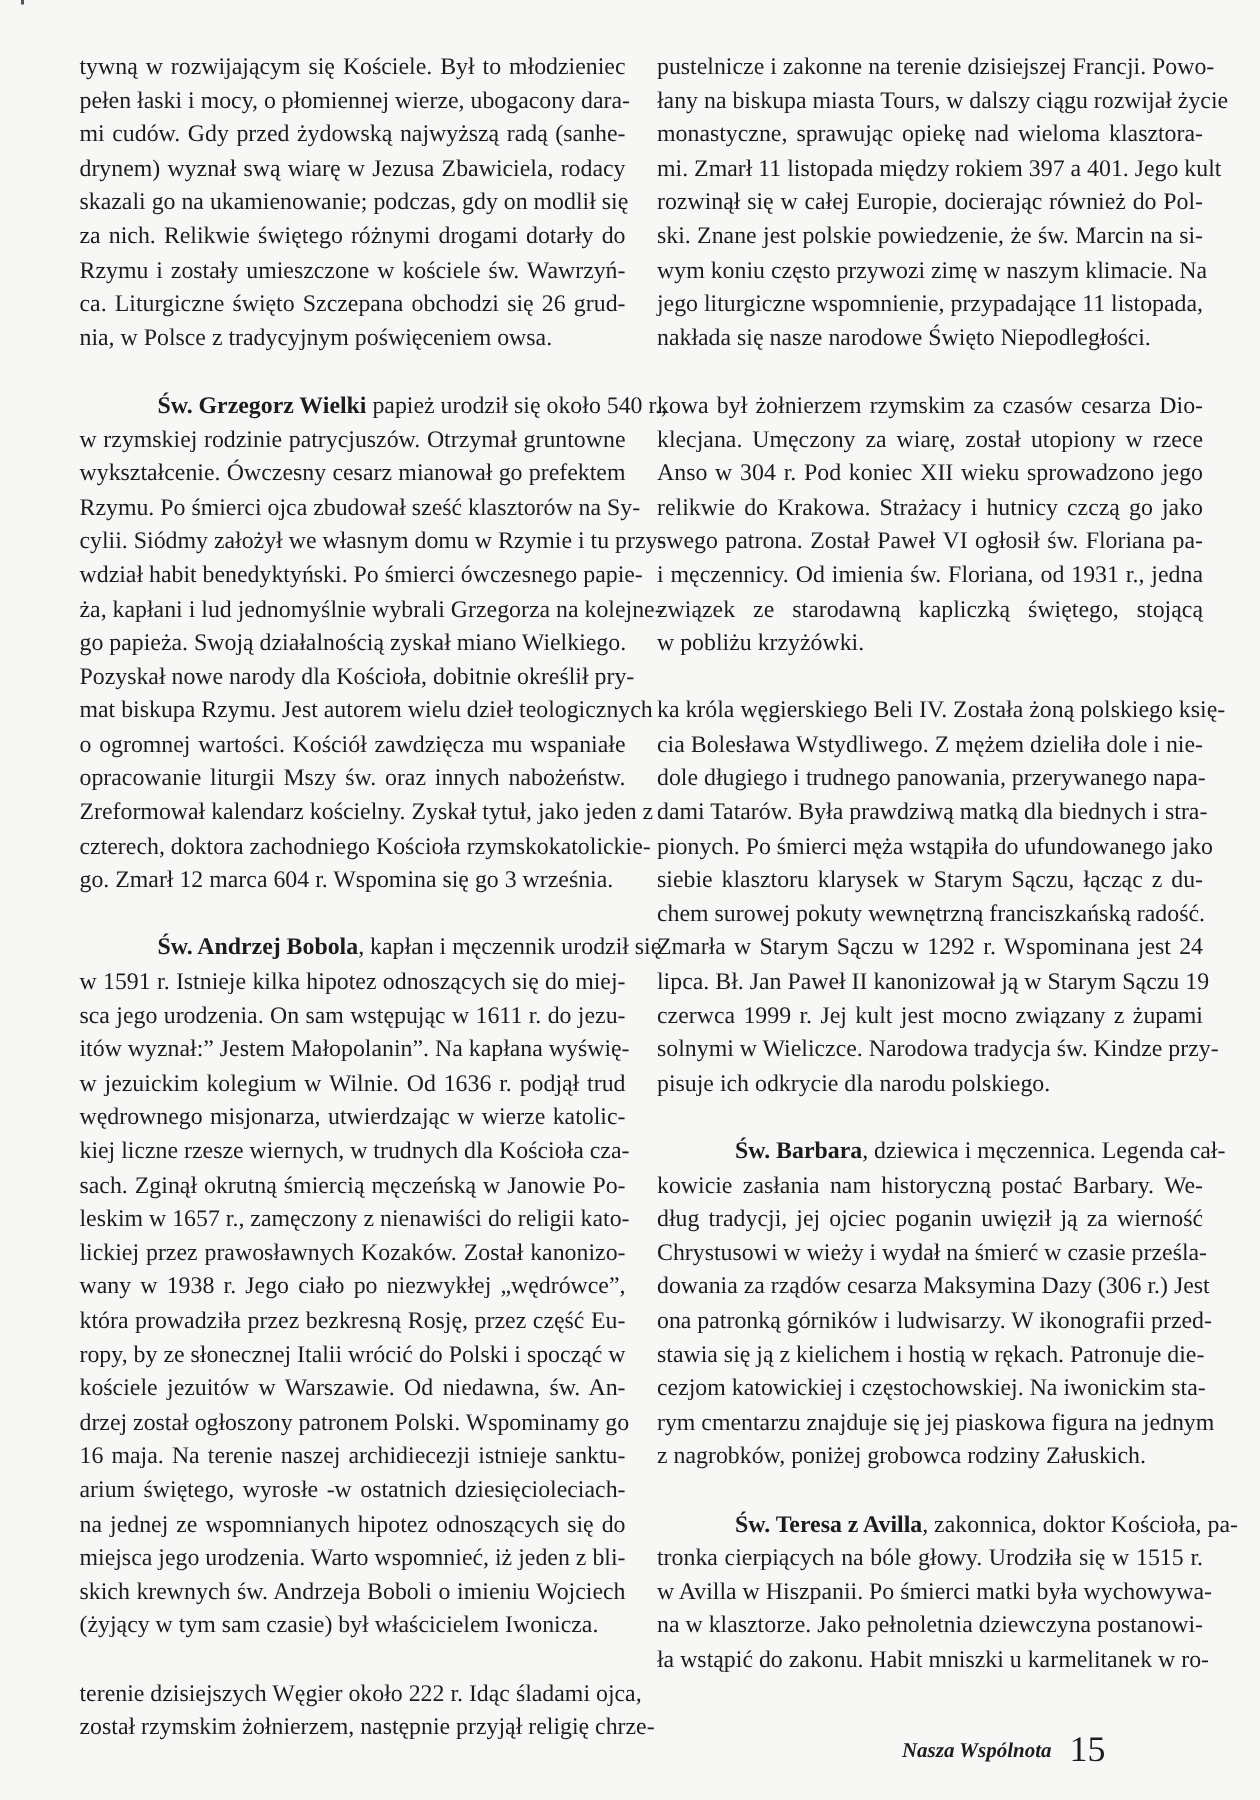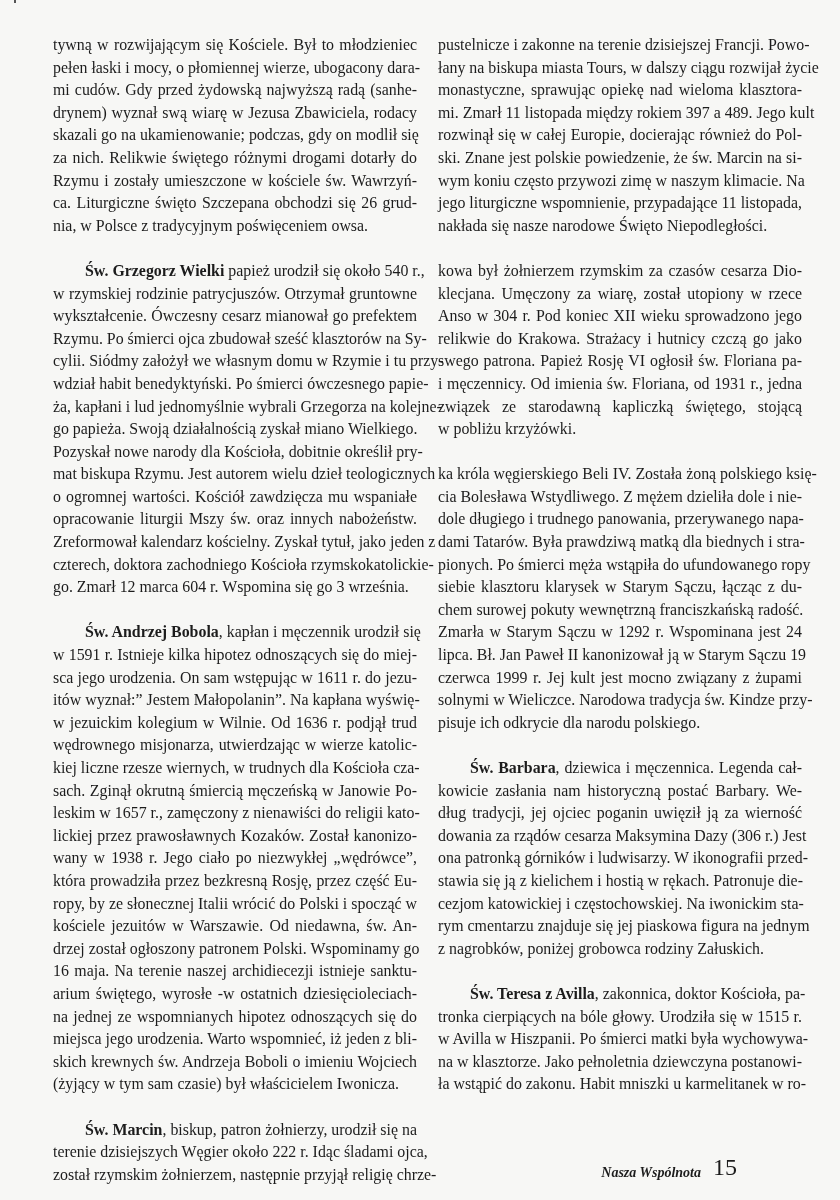--- a/index.html
+++ b/index.html
@@ -15,24 +15,24 @@
       position: absolute; top: 34px; width: 364px;
       font-size: 15.9px; line-height: 22.6px;
       text-align: justify;
     }
     .col-left { left: 53px; }
     .col-right { left: 438px; width: 364px; }
     .para { margin: 0; }
     .gap { height: 22.6px; }
     .ln { display: block; text-align: justify; text-align-last: justify; white-space: nowrap; }
     .ln.last { text-align-last: left; }
-    .saint-name { font-weight: bold; }
+    .saint-name { font-weight: bold; margin-left: 20px; }
     .footer {
       position: absolute; top: 1154px; right: 43px;
-      display: flex; align-items: flex-end; gap: 12px;
+      display: flex; align-items: center; gap: 12px;
     }
     .footer-title { font-weight: bold; font-style: italic; font-size: 14px; }
     .footer-page { font-size: 24px; }
     .speck { position: absolute; left: 14px; top: 0px; width: 2px; height: 3px; background: #555; }
   </style>
 </head>
 <body>
 
 <div class="page">
   <div class="speck"></div>
@@ -86,69 +86,69 @@
         <span class="ln">drzej został ogłoszony patronem Polski. Wspominamy go</span>
         <span class="ln">16 maja. Na terenie naszej archidiecezji istnieje sanktu-</span>
         <span class="ln">arium świętego, wyrosłe -w ostatnich dziesięcioleciach-</span>
         <span class="ln">na jednej ze wspomnianych hipotez odnoszących się do</span>
         <span class="ln">miejsca jego urodzenia. Warto wspomnieć, iż jeden z bli-</span>
         <span class="ln">skich krewnych św. Andrzeja Boboli  o imieniu Wojciech</span>
         <span class="ln last">(żyjący w tym sam czasie) był właścicielem Iwonicza.</span>
       </div>
     <div class="gap"></div>
     <div class="para">
-        <span class="ln" style="padding-left: 32px;"><span class="saint-name">Św. Marcin</span><span>, biskup, patron żołnierzy, urodził się na</span></span>
         <span class="ln">terenie dzisiejszych Węgier około 222 r. Idąc śladami ojca,</span>
         <span class="ln">został rzymskim żołnierzem, następnie przyjął religię chrze-</span>
       </div>
   </div>
 
   <div class="col col-right">
     <div class="para">
         <span class="ln">pustelnicze i zakonne na terenie dzisiejszej Francji. Powo-</span>
         <span class="ln">łany na biskupa miasta Tours, w dalszy ciągu rozwijał życie</span>
         <span class="ln">monastyczne, sprawując opiekę nad wieloma klasztora-</span>
-        <span class="ln">mi. Zmarł 11 listopada między rokiem 397 a 489. Jego kult</span>
+        <span class="ln">mi. Zmarł 11 listopada między rokiem 397 a 401. Jego kult</span>
         <span class="ln">rozwinął się w całej Europie, docierając również do Pol-</span>
         <span class="ln">ski. Znane jest polskie powiedzenie, że św. Marcin na si-</span>
         <span class="ln">wym koniu często przywozi zimę w naszym klimacie. Na</span>
         <span class="ln">jego liturgiczne wspomnienie, przypadające 11 listopada,</span>
         <span class="ln last">nakłada się nasze narodowe Święto Niepodległości.</span>
       </div>
     <div class="gap"></div>
     <div class="para">
         <span class="ln">kowa był żołnierzem rzymskim za czasów cesarza Dio-</span>
         <span class="ln">klecjana. Umęczony za wiarę, został utopiony w rzece</span>
         <span class="ln">Anso w 304 r. Pod koniec XII wieku sprowadzono jego</span>
         <span class="ln">relikwie do Krakowa. Strażacy i hutnicy czczą go jako</span>
-        <span class="ln">swego patrona. Papież Rosję VI ogłosił św. Floriana pa-</span>
+        <span class="ln">swego patrona. Został Paweł VI ogłosił św. Floriana pa-</span>
         <span class="ln">i męczennicy. Od imienia św. Floriana, od 1931 r., jedna</span>
         <span class="ln">związek ze starodawną kapliczką świętego, stojącą</span>
         <span class="ln last">w pobliżu krzyżówki.</span>
       </div>
     <div class="gap"></div>
     <div class="para">
         <span class="ln">ka króla węgierskiego Beli IV. Została żoną polskiego księ-</span>
         <span class="ln">cia Bolesława Wstydliwego. Z mężem dzieliła dole i nie-</span>
         <span class="ln">dole długiego i trudnego panowania, przerywanego napa-</span>
         <span class="ln">dami Tatarów. Była prawdziwą matką dla biednych i stra-</span>
-        <span class="ln">pionych. Po śmierci męża wstąpiła do ufundowanego ropy</span>
+        <span class="ln">pionych. Po śmierci męża wstąpiła do ufundowanego jako</span>
         <span class="ln">siebie klasztoru klarysek w Starym Sączu, łącząc z du-</span>
         <span class="ln">chem surowej pokuty wewnętrzną franciszkańską radość.</span>
         <span class="ln">Zmarła w Starym Sączu w 1292 r. Wspominana jest 24</span>
         <span class="ln">lipca. Bł. Jan Paweł II kanonizował ją w Starym Sączu 19</span>
         <span class="ln">czerwca 1999 r. Jej kult jest mocno związany z żupami</span>
         <span class="ln">solnymi w Wieliczce. Narodowa tradycja św. Kindze przy-</span>
         <span class="ln last">pisuje ich odkrycie dla narodu polskiego.</span>
       </div>
     <div class="gap"></div>
     <div class="para">
         <span class="ln" style="padding-left: 32px;"><span class="saint-name">Św. Barbara</span><span>, dziewica i męczennica. Legenda cał-</span></span>
         <span class="ln">kowicie zasłania nam historyczną postać Barbary. We-</span>
         <span class="ln">dług tradycji, jej ojciec poganin uwięził ją za wierność</span>
+        <span class="ln">Chrystusowi w wieży i wydał na śmierć w czasie prześla-</span>
         <span class="ln">dowania za rządów cesarza Maksymina Dazy (306 r.) Jest</span>
         <span class="ln">ona patronką górników i ludwisarzy. W ikonografii przed-</span>
         <span class="ln">stawia się ją z kielichem i hostią w rękach. Patronuje die-</span>
         <span class="ln">cezjom katowickiej i częstochowskiej. Na iwonickim sta-</span>
         <span class="ln">rym cmentarzu znajduje się jej piaskowa figura na jednym</span>
         <span class="ln last">z nagrobków, poniżej grobowca rodziny Załuskich.</span>
       </div>
     <div class="gap"></div>
     <div class="para">
         <span class="ln" style="padding-left: 32px;"><span class="saint-name">Św. Teresa z Avilla</span><span>, zakonnica, doktor Kościoła, pa-</span></span>

